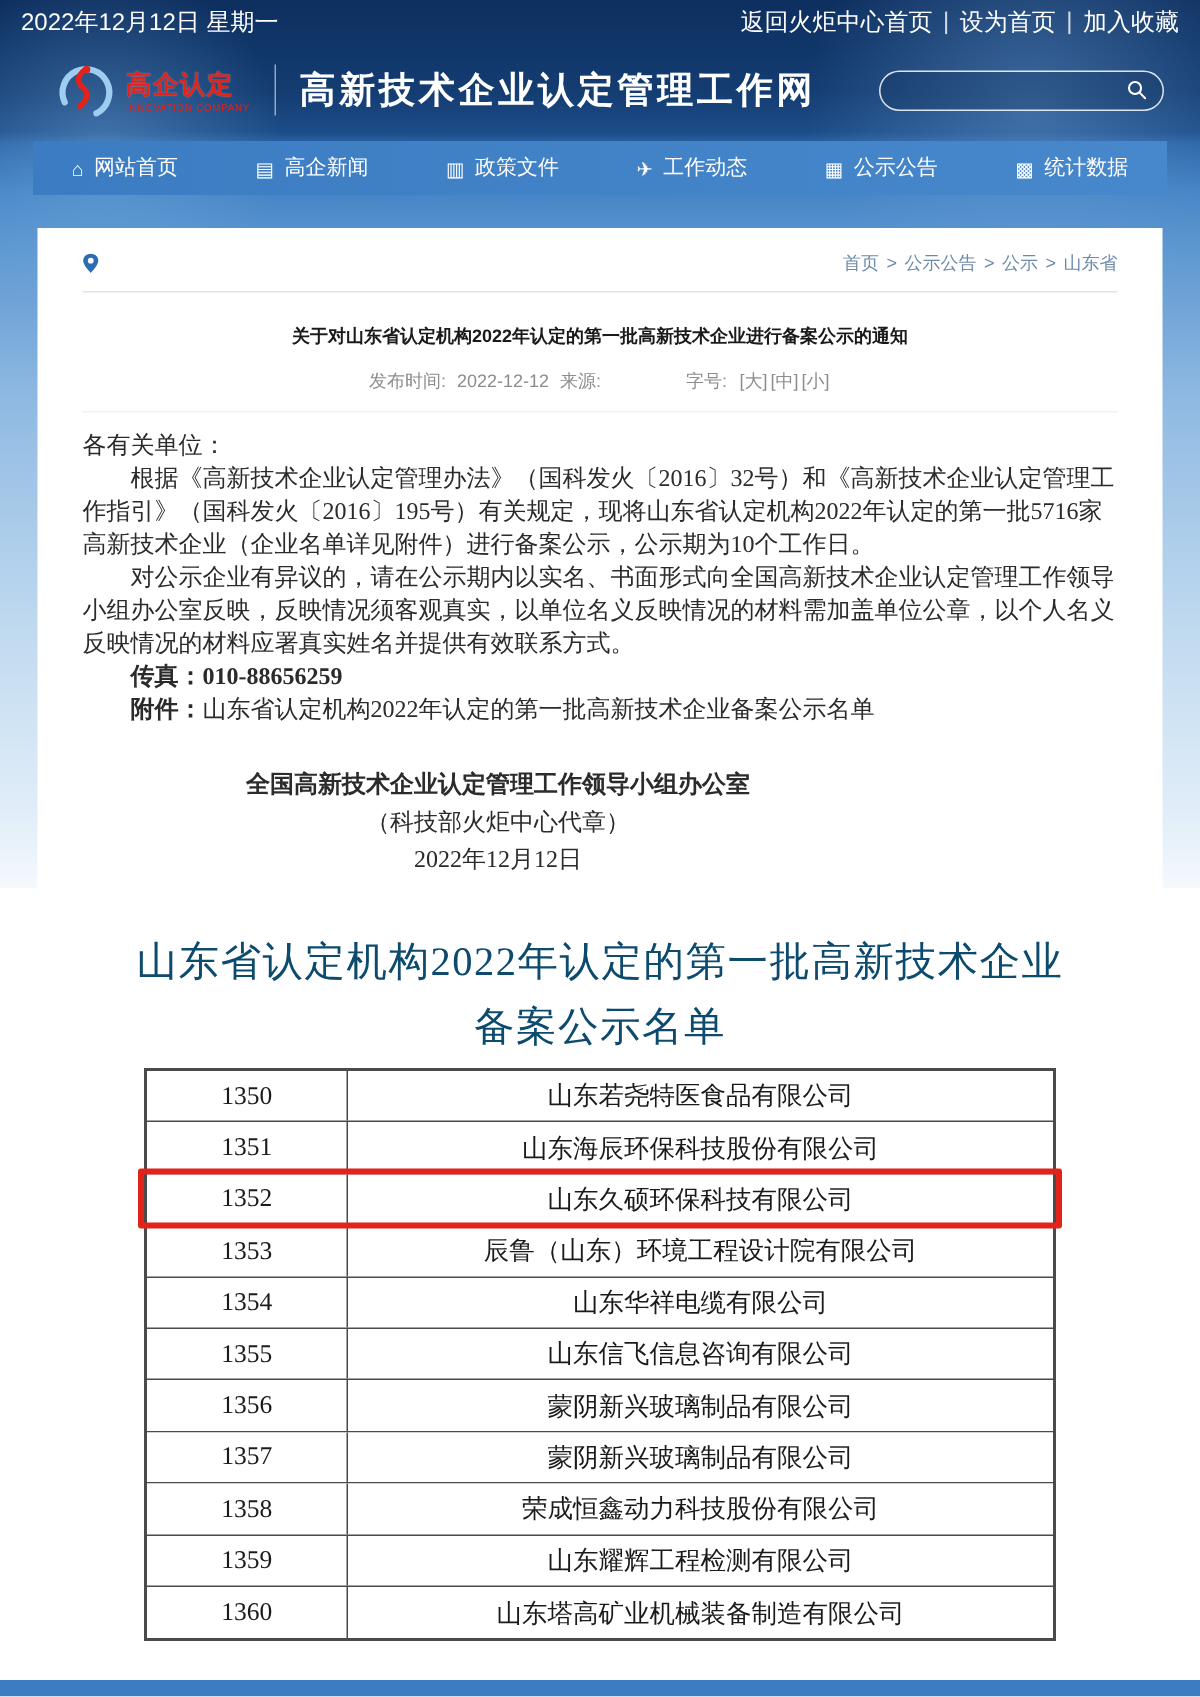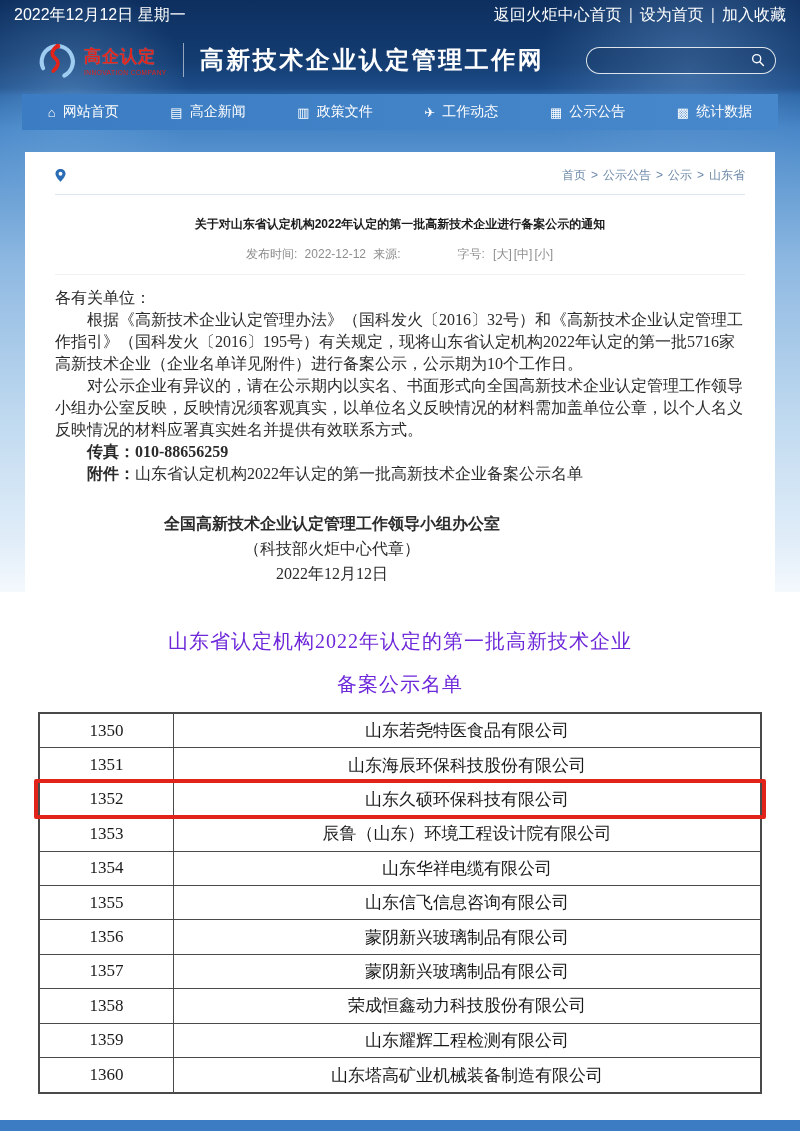--- a/index.html
+++ b/index.html
@@ -66,23 +66,23 @@
     font-size:16px; color:#2b2b2b; line-height:22px; }
   .doc p.ind { text-indent:2em; }
   .doc .b { font-weight:bold; }
   .signature { margin-top:26px; text-align:center; position:relative; left:-68px; line-height:25px;
     font-family:"Liberation Serif","DejaVu Serif",serif; font-size:16px; color:#2b2b2b; }
   .signature .line1 { font-weight:bold; }
 
   
   .list-section { position:relative; z-index:1; background:#ffffff; padding-top:18px; }
   .list-title { text-align:center; font-family:"Liberation Serif","DejaVu Serif",serif;
-    font-size:20px; color:#6d28d9; letter-spacing:1px; line-height:30px; }
+    font-size:27px; color:#0c4a6e; letter-spacing:1px; line-height:30px; }
   .list-title2 { margin-top:13px; }
-  .c-table { width:724px; margin:13px auto 0; border:2px solid #4a4a4a; }
+  .c-table { width:608px; margin:13px auto 0; border:2px solid #4a4a4a; }
   .t-row { display:flex; height:34.4px; border-bottom:1px solid #4a4a4a; background:#fff; }
   .t-row:last-child { border-bottom:none; }
   .t-no { width:134px; border-right:1px solid #4a4a4a; display:flex; align-items:center; justify-content:center;
     font-family:"Liberation Serif","DejaVu Serif",serif; font-size:17px; color:#1a1a1a; }
   .t-company { flex:1; display:flex; align-items:center; justify-content:center;
     font-family:"Liberation Serif","DejaVu Serif",serif; font-size:17px; color:#1a1a1a; }
   .t-row.hl { position:relative; }
   .t-row.hl::after { content:""; position:absolute; left:-6px; right:-6px; top:-4px; bottom:-3px;
     border:4px solid #e2231a; border-radius:2px; pointer-events:none; z-index:2; }
 

